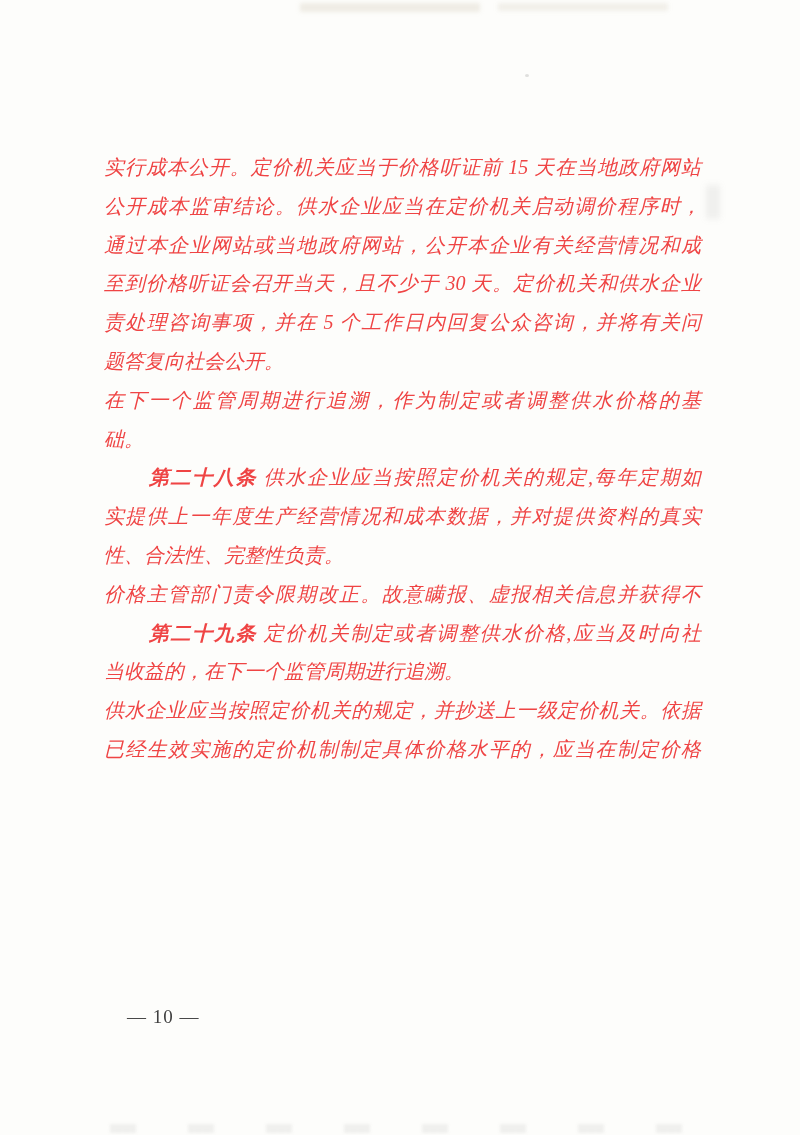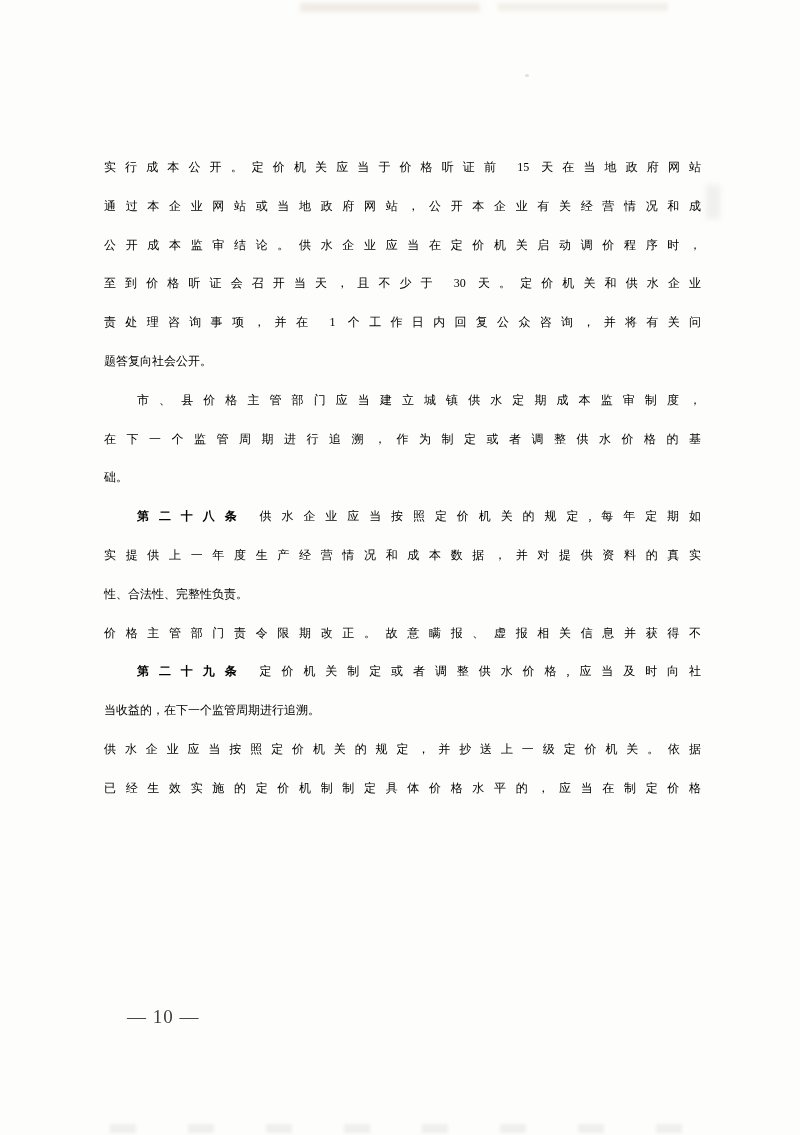--- a/index.html
+++ b/index.html
@@ -20,38 +20,40 @@
     font-family: "Liberation Serif", "DejaVu Serif", serif;
     color: #262626;
   }
   .textblock {
     position: absolute;
     left: 104px;
     top: 148px;
     width: 597px;
   }
   .line {
-    font-size: 12px;
+    font-size: 20px;
     line-height: 38.8px;
     height: 38.8px;
     white-space: nowrap;
-    color: #000000;
+    color: #ef4444;
+    font-style: italic;
     -webkit-font-smoothing: antialiased;
   }
   .line.fill {
     text-align: justify;
     text-align-last: justify;
     text-justify: inter-character;
   }
   .line.indent {
     padding-left: 33px;
   }
   .lead {
     font-weight: 700;
     font-family: "Liberation Sans", "DejaVu Sans", sans-serif;
+    margin-left: 12px;
   }
   .page-number {
     position: absolute;
     left: 127px;
     top: 1006px;
     font-size: 19px;
     letter-spacing: 1px;
     color: #404040;
     font-family: "Liberation Serif", "DejaVu Serif", serif;
   }
@@ -96,27 +98,26 @@
 <div class="page">
 
   <div class="smudge smudge-top-1"></div>
   <div class="smudge smudge-top-2"></div>
   <div class="smudge smudge-right"></div>
   <div class="smudge speck-1"></div>
   <div class="smudge smudge-bottom"></div>
 
   <div class="textblock">
     <div class="line fill"><span>实行成本公开。定价机关应当于价格听证前 15 天在当地政府网站</span></div>
+    <div class="line fill"><span>公开成本监审结论。供水企业应当在定价机关启动调价程序时，</span></div>
     <div class="line fill"><span>通过本企业网站或当地政府网站，公开本企业有关经营情况和成</span></div>
-    <div class="line fill"><span>公开成本监审结论。供水企业应当在定价机关启动调价程序时，</span></div>
     <div class="line fill"><span>至到价格听证会召开当天，且不少于 30 天。定价机关和供水企业</span></div>
-    <div class="line fill"><span>责处理咨询事项，并在 1 个工作日内回复公众咨询，并将有关问</span></div>
+    <div class="line fill"><span>责处理咨询事项，并在 5 个工作日内回复公众咨询，并将有关问</span></div>
     <div class="line"><span>题答复向社会公开。</span></div>
 
-    <div class="line fill indent"><span>市、县价格主管部门应当建立城镇供水定期成本监审制度，</span></div>
     <div class="line fill"><span>在下一个监管周期进行追溯，作为制定或者调整供水价格的基</span></div>
     <div class="line"><span>础。</span></div>
 
     <div class="line fill indent"><span class="lead">第二十八条</span><span> 供水企业应当按照定价机关的规定,每年定期如</span></div>
     <div class="line fill"><span>实提供上一年度生产经营情况和成本数据，并对提供资料的真实</span></div>
     <div class="line"><span>性、合法性、完整性负责。</span></div>
 
     <div class="line fill"><span>价格主管部门责令限期改正。故意瞒报、虚报相关信息并获得不</span></div>
     <div class="line fill indent"><span class="lead">第二十九条</span><span> 定价机关制定或者调整供水价格,应当及时向社</span></div>
 

